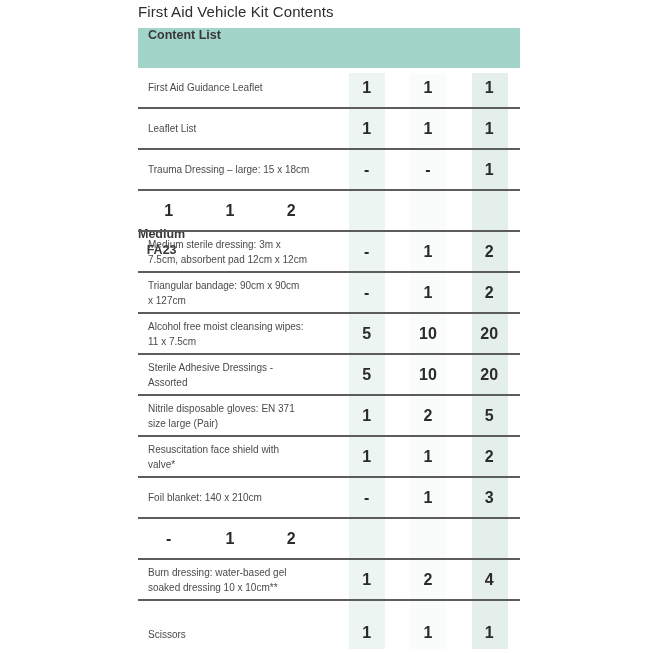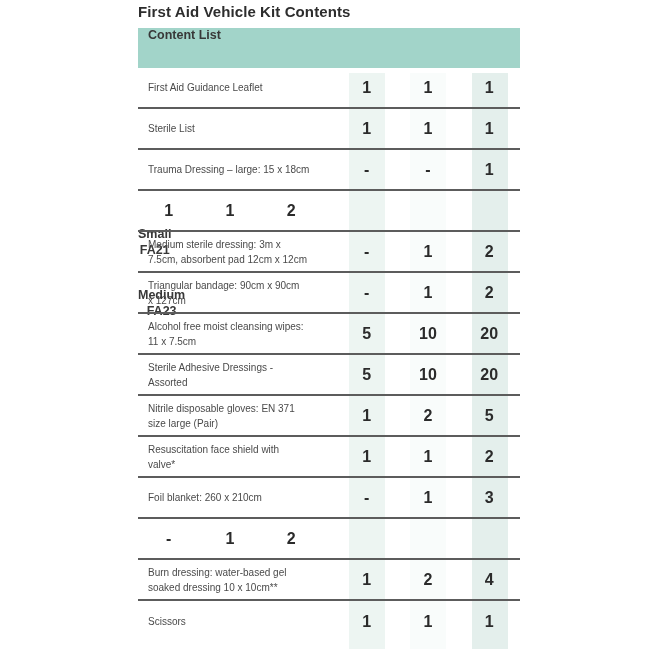--- a/index.html
+++ b/index.html
@@ -13,21 +13,21 @@
     --header-text:#383838;
     --number-color:#2b2b2b;
   }
   html,body{margin:0;padding:0;}
   body{
     width:653px;height:653px;background:#ffffff;overflow:hidden;
     font-family:"Liberation Sans", sans-serif;
   }
   .page{padding-top:3px;margin-left:138px;width:382px;}
   .page-title{
-    margin:0 0 7px 0;font-size:15px;line-height:18px;font-weight:bold;
+    margin:0 0 7px 0;font-size:15px;line-height:18px;font-weight:normal;
     color:var(--title-color);letter-spacing:0.1px;
   }
   .table{width:382px;}
   .thead{
     display:flex;align-items:flex-start;height:40px;background:var(--header-bg);flex-direction:column;
   }
   .cell.label{
     flex:0 0 198px;box-sizing:border-box;padding-left:10px;padding-right:6px;
   }
   .cell.num{
@@ -43,61 +43,57 @@
   .stripe{
     position:absolute;top:5px;bottom:-7px;width:36px;z-index:0;
   }
   .stripe.s1{left:211px;background:var(--stripe-small);}
   .stripe.s2{left:272px;background:var(--stripe-medium);}
   .stripe.s3{left:334px;background:var(--stripe-large);}
   .row{
     position:relative;z-index:1;display:flex;align-items:center;height:41px;
     box-sizing:border-box;border-bottom:2px solid var(--divider);
   }
-  .row.last{border-bottom:none;}
+  .row.last{border-bottom:none;align-items:flex-end;}
   .row .cell.label{
     font-size:10px;line-height:15px;color:var(--label-color);white-space:pre-line;
   }
   .row .cell.num{
     font-size:16px;font-weight:bold;color:var(--number-color);
   }
 </style>
 </head>
 <body>
 
 <div class="page">
   <h1 class="page-title">First Aid Vehicle Kit Contents</h1>
 
   <div class="table">
 
     <div class="thead">
       <div class="cell label">Content List</div>
       <div class="cell num">
-        <div>Small</div>
-        <div>FA21</div>
-      </div>
-      <div class="cell num">
         <div>Medium</div>
         <div>FA23</div>
       </div>
     </div>
 
     <div class="tbody">
       <div class="stripe s1"></div>
       <div class="stripe s2"></div>
       <div class="stripe s3"></div>
 
     <div class="row">
           <div class="cell label">First Aid Guidance Leaflet</div>
           <div class="cell num">1</div>
           <div class="cell num">1</div>
           <div class="cell num">1</div>
         </div>
         <div class="row">
-          <div class="cell label">Sterile List</div>
+          <div class="cell label">Leaflet List</div>
           <div class="cell num">1</div>
           <div class="cell num">1</div>
           <div class="cell num">1</div>
         </div>
         <div class="row">
           <div class="cell label">Trauma Dressing – large: 15 x 18cm</div>
           <div class="cell num">-</div>
           <div class="cell num">-</div>
           <div class="cell num">1</div>
         </div>
@@ -142,21 +138,21 @@
           <div class="cell num">5</div>
         </div>
         <div class="row">
           <div class="cell label">Resuscitation face shield with
 valve*</div>
           <div class="cell num">1</div>
           <div class="cell num">1</div>
           <div class="cell num">2</div>
         </div>
         <div class="row">
-          <div class="cell label">Foil blanket: 260 x 210cm</div>
+          <div class="cell label">Foil blanket: 140 x 210cm</div>
           <div class="cell num">-</div>
           <div class="cell num">1</div>
           <div class="cell num">3</div>
         </div>
         <div class="row">
           <div class="cell num">-</div>
           <div class="cell num">1</div>
           <div class="cell num">2</div>
         </div>
         <div class="row">

